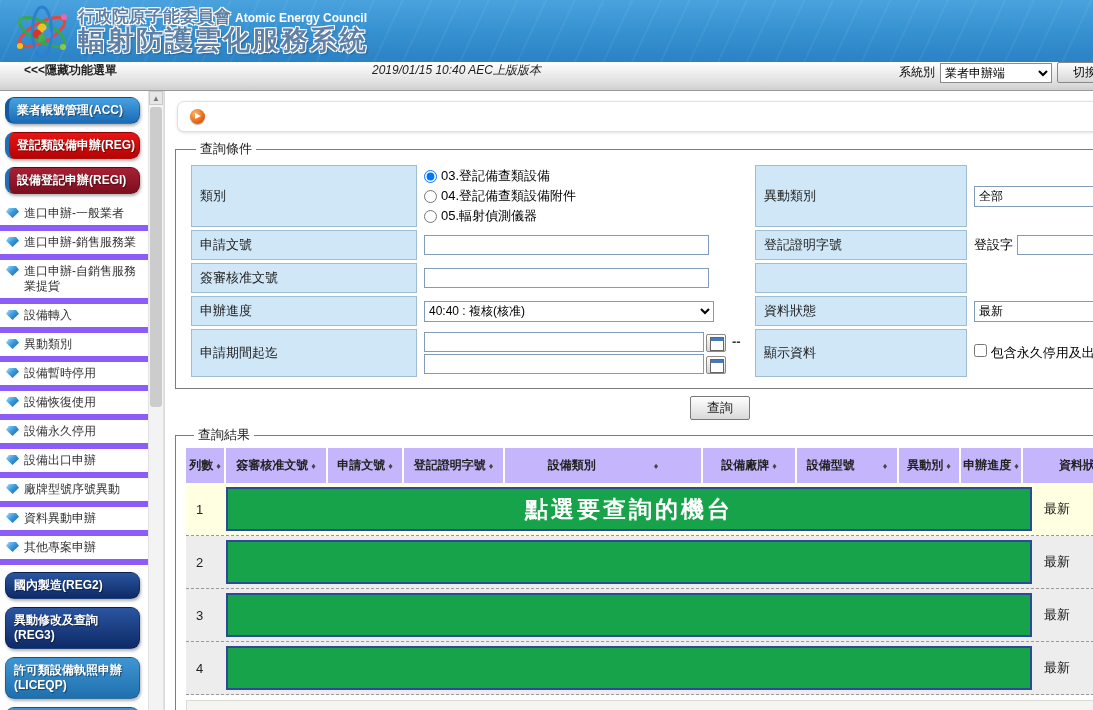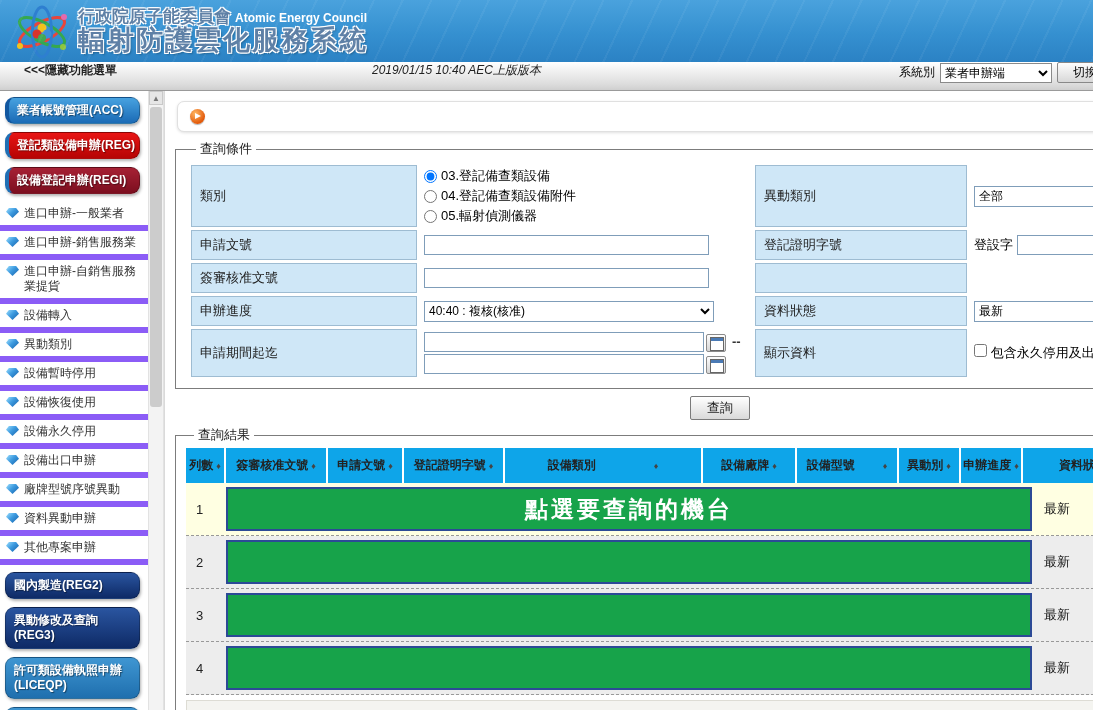--- a/index.html
+++ b/index.html
@@ -63,21 +63,21 @@
       linear-gradient(#fff,#fff) 0 3px/12px 9px no-repeat,
       linear-gradient(#4a7ab5,#4a7ab5) 0 0/12px 3px no-repeat;
       border:1px solid #666; }
   .date-sep { font-weight:bold; color:#333; margin-left:6px; }
   .search-row { width:1110px; text-align:center; margin:7px 0 6px; }
   .search-btn { padding:2px 16px; font-size:13px; color:#222; background:linear-gradient(#ffffff,#d9d9d9); border:1px solid #7a7a7a; border-radius:2px; cursor:pointer; }
 
   
   .fs-results { width:1110px; padding:2px 10px 6px; }
   .rhead { display:flex; gap:2px; margin-top:2px; }
-  .hcell { background:#0ea5e9; color:#222; font-weight:bold; font-size:12px; padding:9px 1px; display:flex; align-items:center; justify-content:center; gap:3px; flex:none; cursor:pointer; }
+  .hcell { background:#c4b5fd; color:#222; font-weight:bold; font-size:12px; padding:9px 1px; display:flex; align-items:center; justify-content:center; gap:3px; flex:none; cursor:pointer; }
   .sort { font-size:9px; color:#444; }
   .rrow { display:flex; align-items:center; height:53px; border-bottom:1px dashed #999; position:relative; }
   .row-odd  { background:#ffffe2; }
   .row-even { background:#ededed; }
   .rnum { width:40px; padding-left:10px; font-size:13px; color:#222; flex:none; }
   .greenbox { width:806px; height:44px; flex:none; background:#17a34a; border:2px solid #2c4a96; display:flex; align-items:center; justify-content:center; color:#fff; font-size:23px; font-weight:bold; letter-spacing:3px; cursor:pointer; }
   .rstatus { margin-left:12px; font-size:13px; color:#111; }
   .pag { margin-top:5px; background:#f4f4f0; border:1px solid #dddcd4; padding:5px 0 6px; width:1070px; text-align:center; font-size:12px; color:#333; }
 </style>
 </head>

